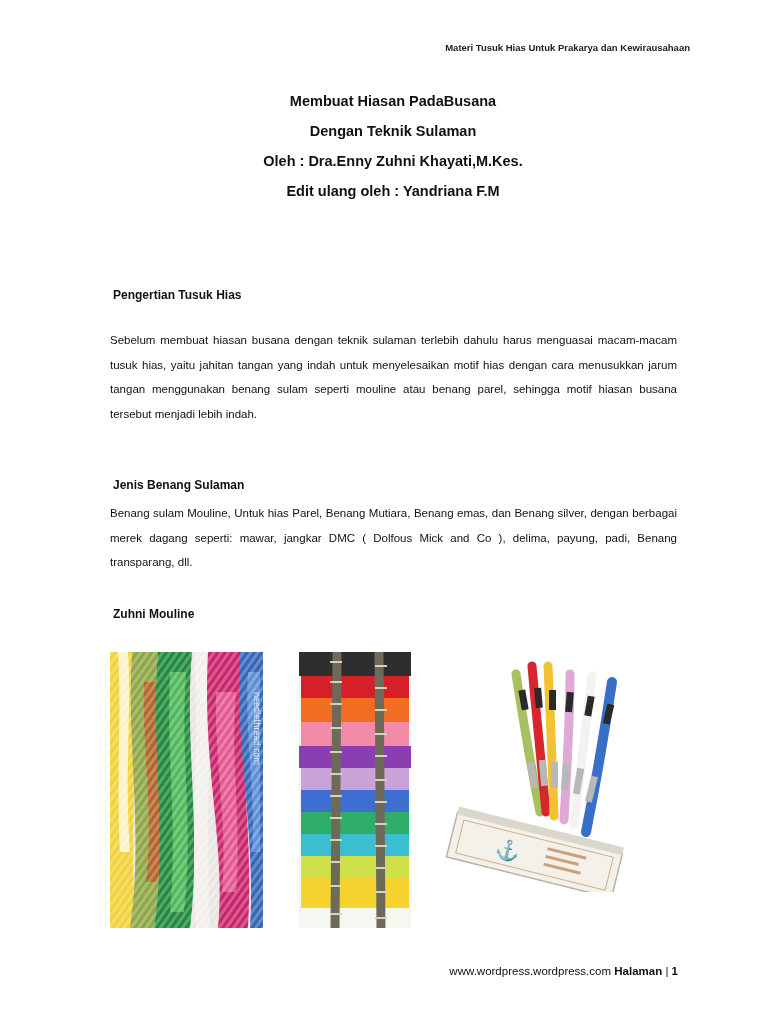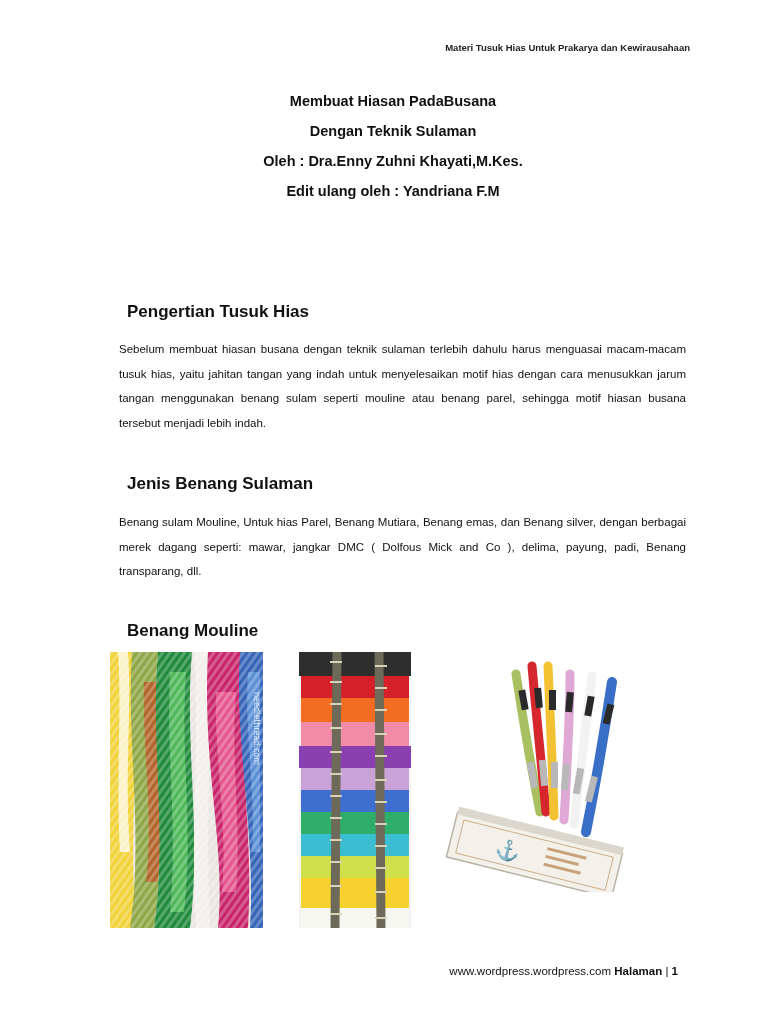--- a/index.html
+++ b/index.html
@@ -1,46 +1,46 @@
 <!DOCTYPE html>
 <html><head>
 <meta charset="utf-8">
 <style>
   html, body { margin: 0; padding: 0; background: #ffffff; }
   body { width: 768px; height: 1024px; position: relative; overflow: hidden;
          font-family: "Liberation Sans", "DejaVu Sans", sans-serif; color: #111; }
   .header-note { position: absolute; top: 42px; right: 78px; font-size: 9.5px; font-weight: bold; color: #222; text-align: right; }
   .title-block { position: absolute; top: 86px; left: 0; width: 786px; text-align: center; }
   .title-line { font-size: 14.5px; font-weight: bold; line-height: 30px; margin: 0; }
-  .section-heading { position: absolute; left: 110px; font-size: 17px; font-weight: bold; margin: 17px; }
+  .section-heading { position: absolute; left: 110px; font-size: 12px; font-weight: bold; margin: 3px; }
   .para { position: absolute; left: 110px; width: 567px; font-size: 11.5px; line-height: 24.5px;
-          text-align: justify; margin: 9px; }
+          text-align: justify; margin: 0; }
   .figure { position: absolute; overflow: hidden; }
   .footer { position: absolute; top: 965px; right: 90px; font-size: 11.5px; color: #111; }
   .footer b { font-weight: bold; }
 </style>
 </head>
 <body>
 
 <div class="header-note">Materi Tusuk Hias Untuk Prakarya dan Kewirausahaan</div>
 
 <div class="title-block">
   <p class="title-line">Membuat Hiasan PadaBusana</p>
   <p class="title-line">Dengan Teknik Sulaman</p>
   <p class="title-line">Oleh : Dra.Enny Zuhni Khayati,M.Kes.</p>
   <p class="title-line">Edit ulang oleh : Yandriana F.M</p>
 </div>
 
 <h3 class="section-heading" style="top:285px">Pengertian Tusuk Hias</h3>
 <p class="para" style="top:328px">Sebelum membuat hiasan busana dengan teknik sulaman terlebih dahulu harus menguasai macam-macam tusuk hias, yaitu jahitan tangan yang indah untuk menyelesaikan motif hias dengan cara menusukkan jarum tangan menggunakan benang sulam seperti mouline atau benang parel, sehingga motif hiasan busana tersebut menjadi lebih indah.</p>
 
-<h3 class="section-heading" style="top:457px">Jenis Benang Sulaman</h3>
+<h3 class="section-heading" style="top:475px">Jenis Benang Sulaman</h3>
 <p class="para" style="top:501px">Benang sulam Mouline, Untuk hias Parel, Benang Mutiara, Benang emas, dan Benang silver, dengan berbagai merek dagang seperti: mawar, jangkar DMC ( Dolfous Mick and Co ), delima, payung, padi, Benang transparang, dll.</p>
 
-<h3 class="section-heading" style="top:604px">Benang Mouline</h3>
+<h3 class="section-heading" style="top:604px">Zuhni Mouline</h3>
 
 <div class="figure" style="left:110px; top:652px; width:153px; height:276px;">
   <svg width="153" height="276" viewBox="0 0 153 276">
     <defs>
       <pattern id="twist" width="6" height="6" patternUnits="userSpaceOnUse" patternTransform="rotate(35)">
         <rect width="6" height="6" fill="none"></rect>
         <rect width="3" height="6" fill="rgba(255,255,255,0.25)"></rect>
       </pattern>
     </defs>
     <rect width="153" height="276" fill="#e9e6e2"></rect>

